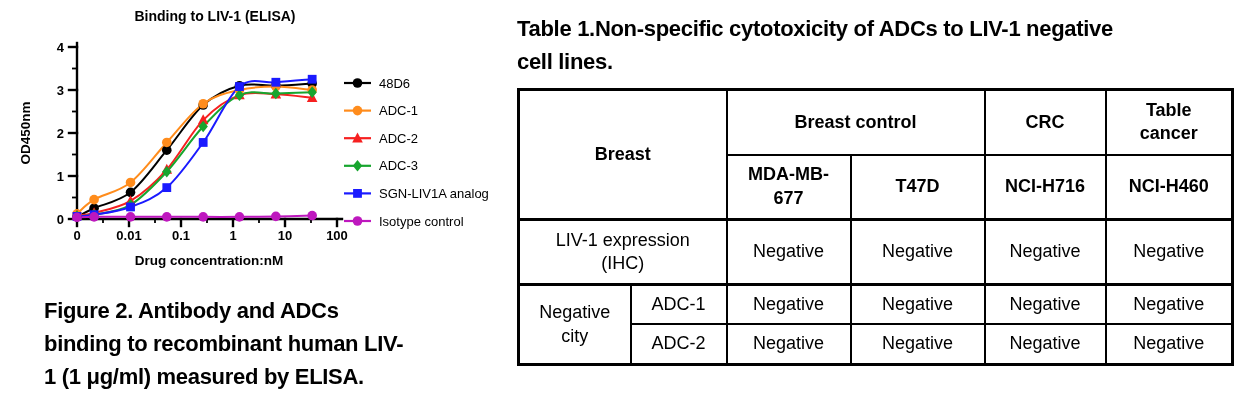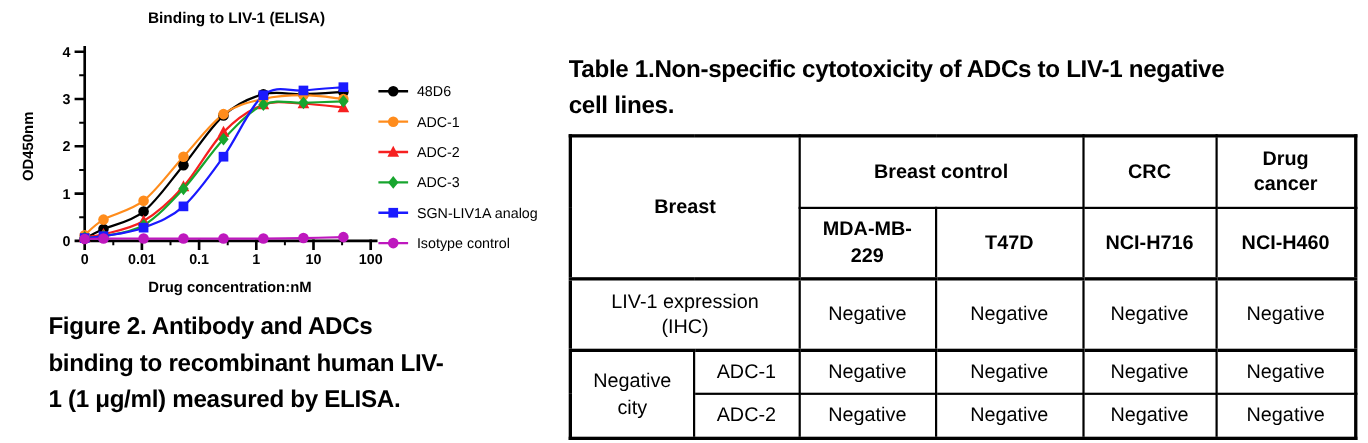--- a/index.html
+++ b/index.html
@@ -11,34 +11,34 @@
   }
 
   
   .left-panel  { position: absolute; left: 0; top: 0; width: 624px; height: 403px; }
   .chart-title {
     position: absolute; left: 80px; top: 8px; width: 270px;
     text-align: center; font-weight: bold; font-size: 14px;
   }
   #elisa-chart { position: absolute; left: 0; top: 28px; }
   .figure-caption {
-    position: absolute; left: 44px; top: 280px; width: 450px;
+    position: absolute; left: 44px; top: 294px; width: 450px;
     font-size: 22px; font-weight: bold; line-height: 33px;
     white-space: pre-line; letter-spacing: -0.3px;
   }
 
   
   .ax   { stroke: #000; stroke-width: 2.4; stroke-linecap: square; }
   .axm  { stroke: #000; stroke-width: 1.8; }
   .tick    { font: bold 13px "Liberation Sans", sans-serif; fill: #000; }
   .axlabel { font: bold 13.5px "Liberation Sans", sans-serif; fill: #000; }
   .legend  { font: 13px "Liberation Sans", sans-serif; fill: #000; }
 
   
-  .right-panel { position: absolute; left: 517px; top: 12px; width: 727px; margin-top: 34px; }
+  .right-panel { position: absolute; left: 517px; top: 12px; width: 727px; }
   .table-title {
     font-size: 22px; font-weight: bold; line-height: 33px;
     white-space: pre-line; letter-spacing: -0.3px;
   }
   table.t1 {
     border-collapse: collapse; table-layout: fixed;
     width: 714px; margin-top: 10px;
     border: 3px solid #000;
   }
   .t1 th, .t1 td {
@@ -182,26 +182,26 @@
         <col style="width:124px">
       <col style="width:134px">
         <col style="width:121px">
         <col style="width:127px">
     </colgroup>
     <tbody>
       <tr class="r1">
         <th rowspan="2" colspan="2">Breast</th>
         <th colspan="2">Breast control</th>
         <th>CRC</th>
-        <th class="preline">Drug
+        <th class="preline">Table
 cancer</th>
       </tr>
       <tr class="r2">
         <th class="preline">MDA-MB-
-229</th>
+677</th>
         <th>T47D</th>
         <th>NCI-H716</th>
         <th>NCI-H460</th>
       </tr>
       <tr class="r3 sep">
         <td colspan="2" class="preline">LIV-1 expression
 (IHC)</td>
         <td>Negative</td>
         <td>Negative</td>
         <td>Negative</td>

